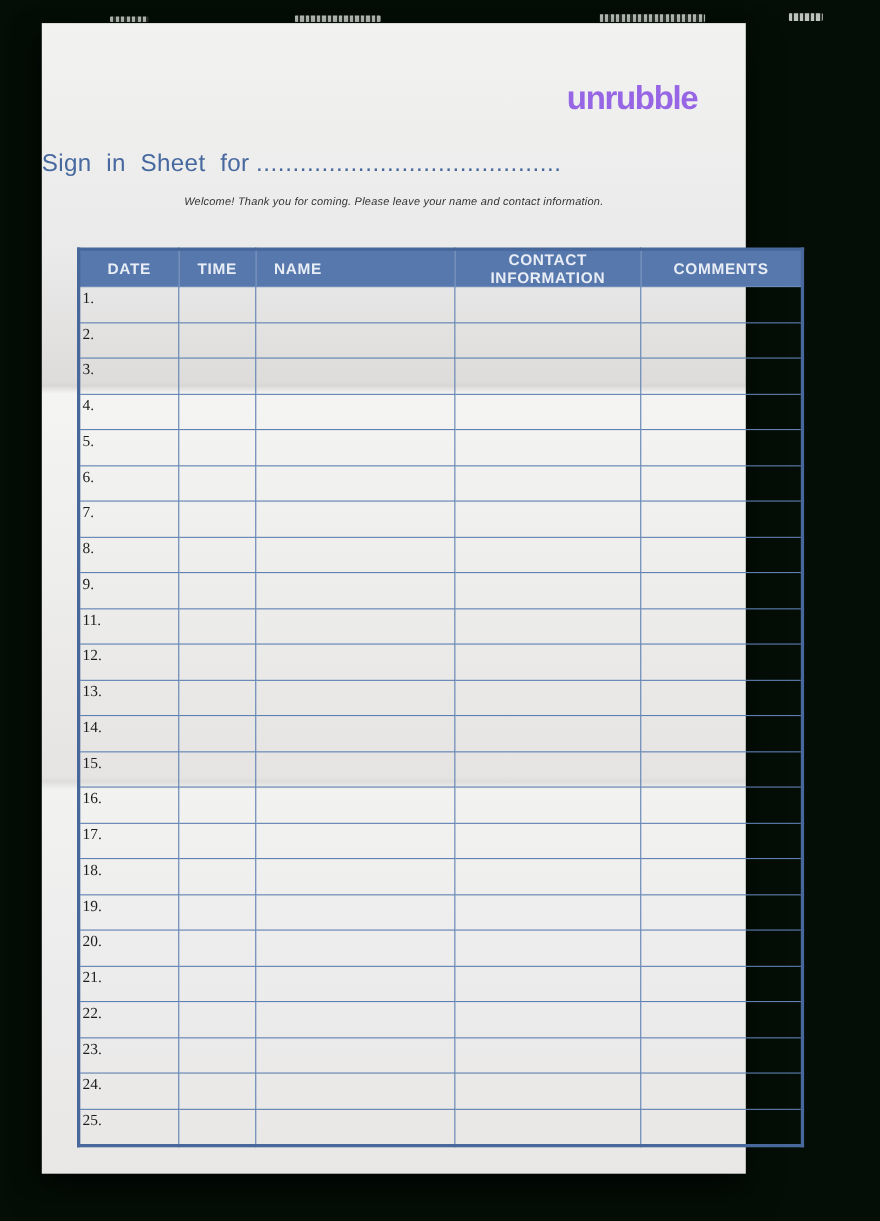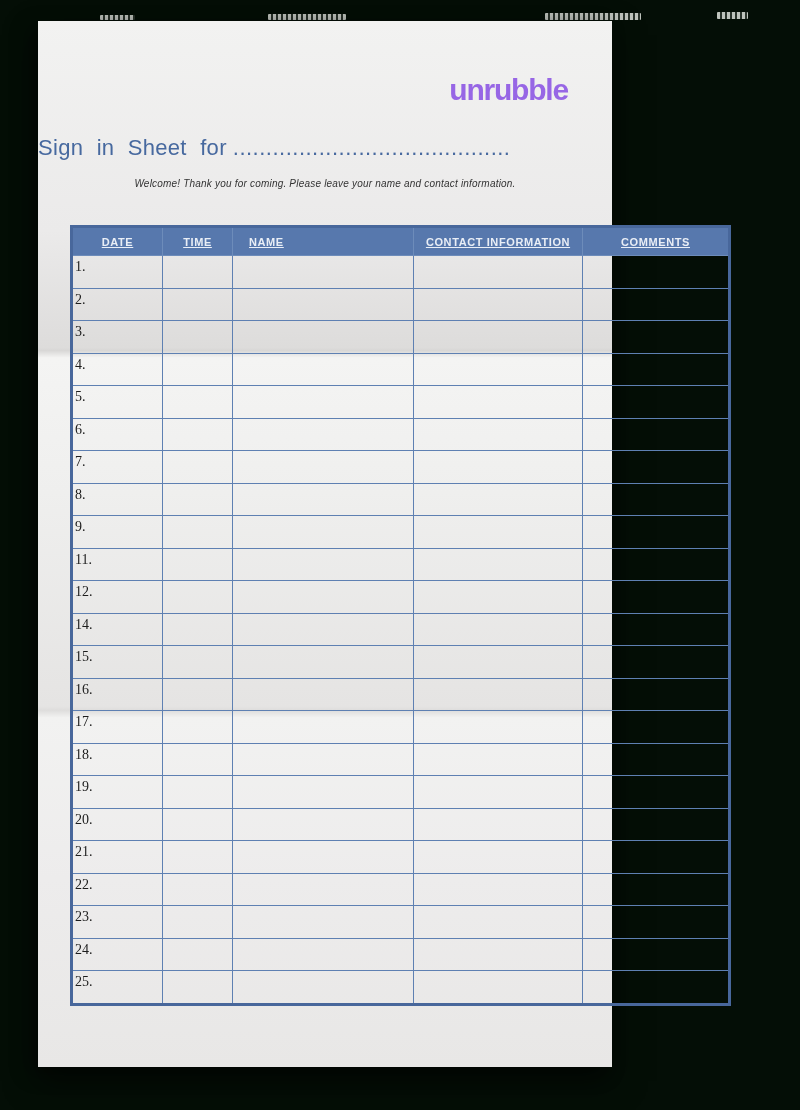--- a/index.html
+++ b/index.html
@@ -14,21 +14,21 @@
     background:repeating-linear-gradient(90deg,#d3d7d1 0 3px,rgba(211,215,209,.2) 3px 5px);
     border-radius:1px;opacity:.9;
   }
   .f1{left:100px;top:15px;width:35px;height:5px;}
   .f2{left:268px;top:14px;width:78px;height:6px;}
   .f3{left:545px;top:13px;width:96px;height:7px;}
   .f4{left:717px;top:12px;width:31px;height:7px;}
 
   
   .paper{
-    position:absolute;left:38px;top:21px;width:574px;height:1046px;
+    position:absolute;left:38px;top:21px;width:640px;height:1046px;
     background:linear-gradient(180deg,
       #f2f2f1 0%,
       #ebeaea 20%,
       #dddcdb 31.2%,
       #d8d7d6 31.5%,
       #f4f4f3 32.2%,
       #efefee 45%,
       #e5e4e3 65.5%,
       #dedddc 65.9%,
       #f2f2f1 66.6%,
@@ -57,24 +57,23 @@
 
   table.sheet{
     position:absolute;top:204px;left:32px;width:660px;
     border-collapse:collapse;table-layout:fixed;
     border:3px solid #48679b;
   }
   col.c0{width:91px;} col.c1{width:70px;} col.c2{width:181px;}
   col.c3{width:169px;} col.c4{width:147px;}
   .sheet th{
     background:#5778ad;color:#e9eef6;
-    font-size:11px;font-weight:bold;letter-spacing:.6px;
+    font-size:14px;font-weight:bold;letter-spacing:.6px;
     height:27px;padding:0;text-align:center;
     border:1px solid #6d8cba;
-    text-decoration:underline;
   }
   .sheet th.left{text-align:left;padding-left:16px;}
   .sheet td{
     height:27.5px;padding:0;border:1px solid #5e80b2;
     background:transparent;
   }
   .sheet td.num{
     font-family:"Liberation Serif",serif;
     font-size:14px;color:#1c1c1c;line-height:1;
     vertical-align:top;padding:4px 0 0 2px;
@@ -193,20 +192,27 @@
         <td></td>
       </tr>
         <tr>
         <td class="num">12.</td>
         <td></td>
         <td></td>
         <td></td>
         <td></td>
       </tr>
         <tr>
+        <td class="num">13.</td>
+        <td></td>
+        <td></td>
+        <td></td>
+        <td></td>
+      </tr>
+        <tr>
         <td class="num">14.</td>
         <td></td>
         <td></td>
         <td></td>
         <td></td>
       </tr>
         <tr>
         <td class="num">15.</td>
         <td></td>
         <td></td>

